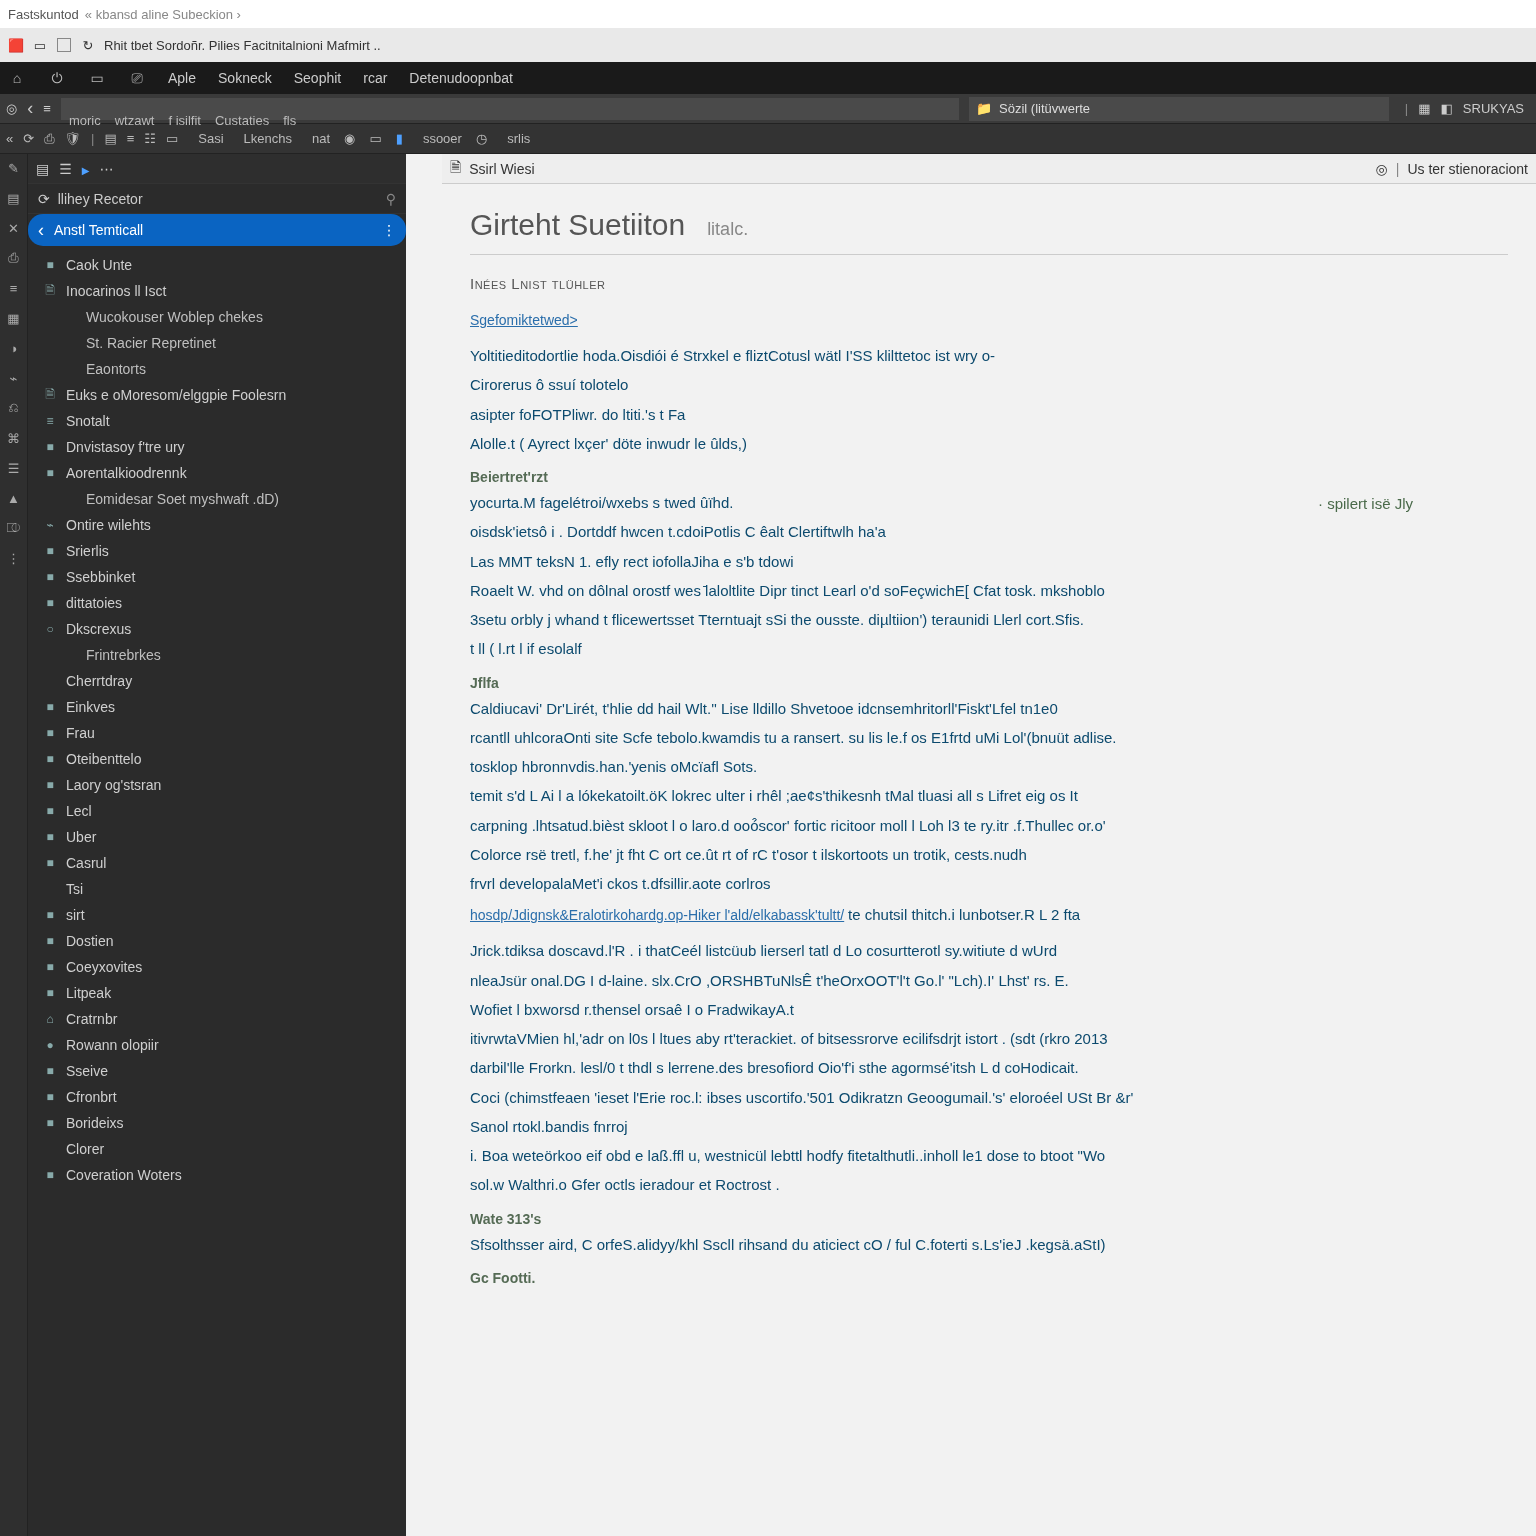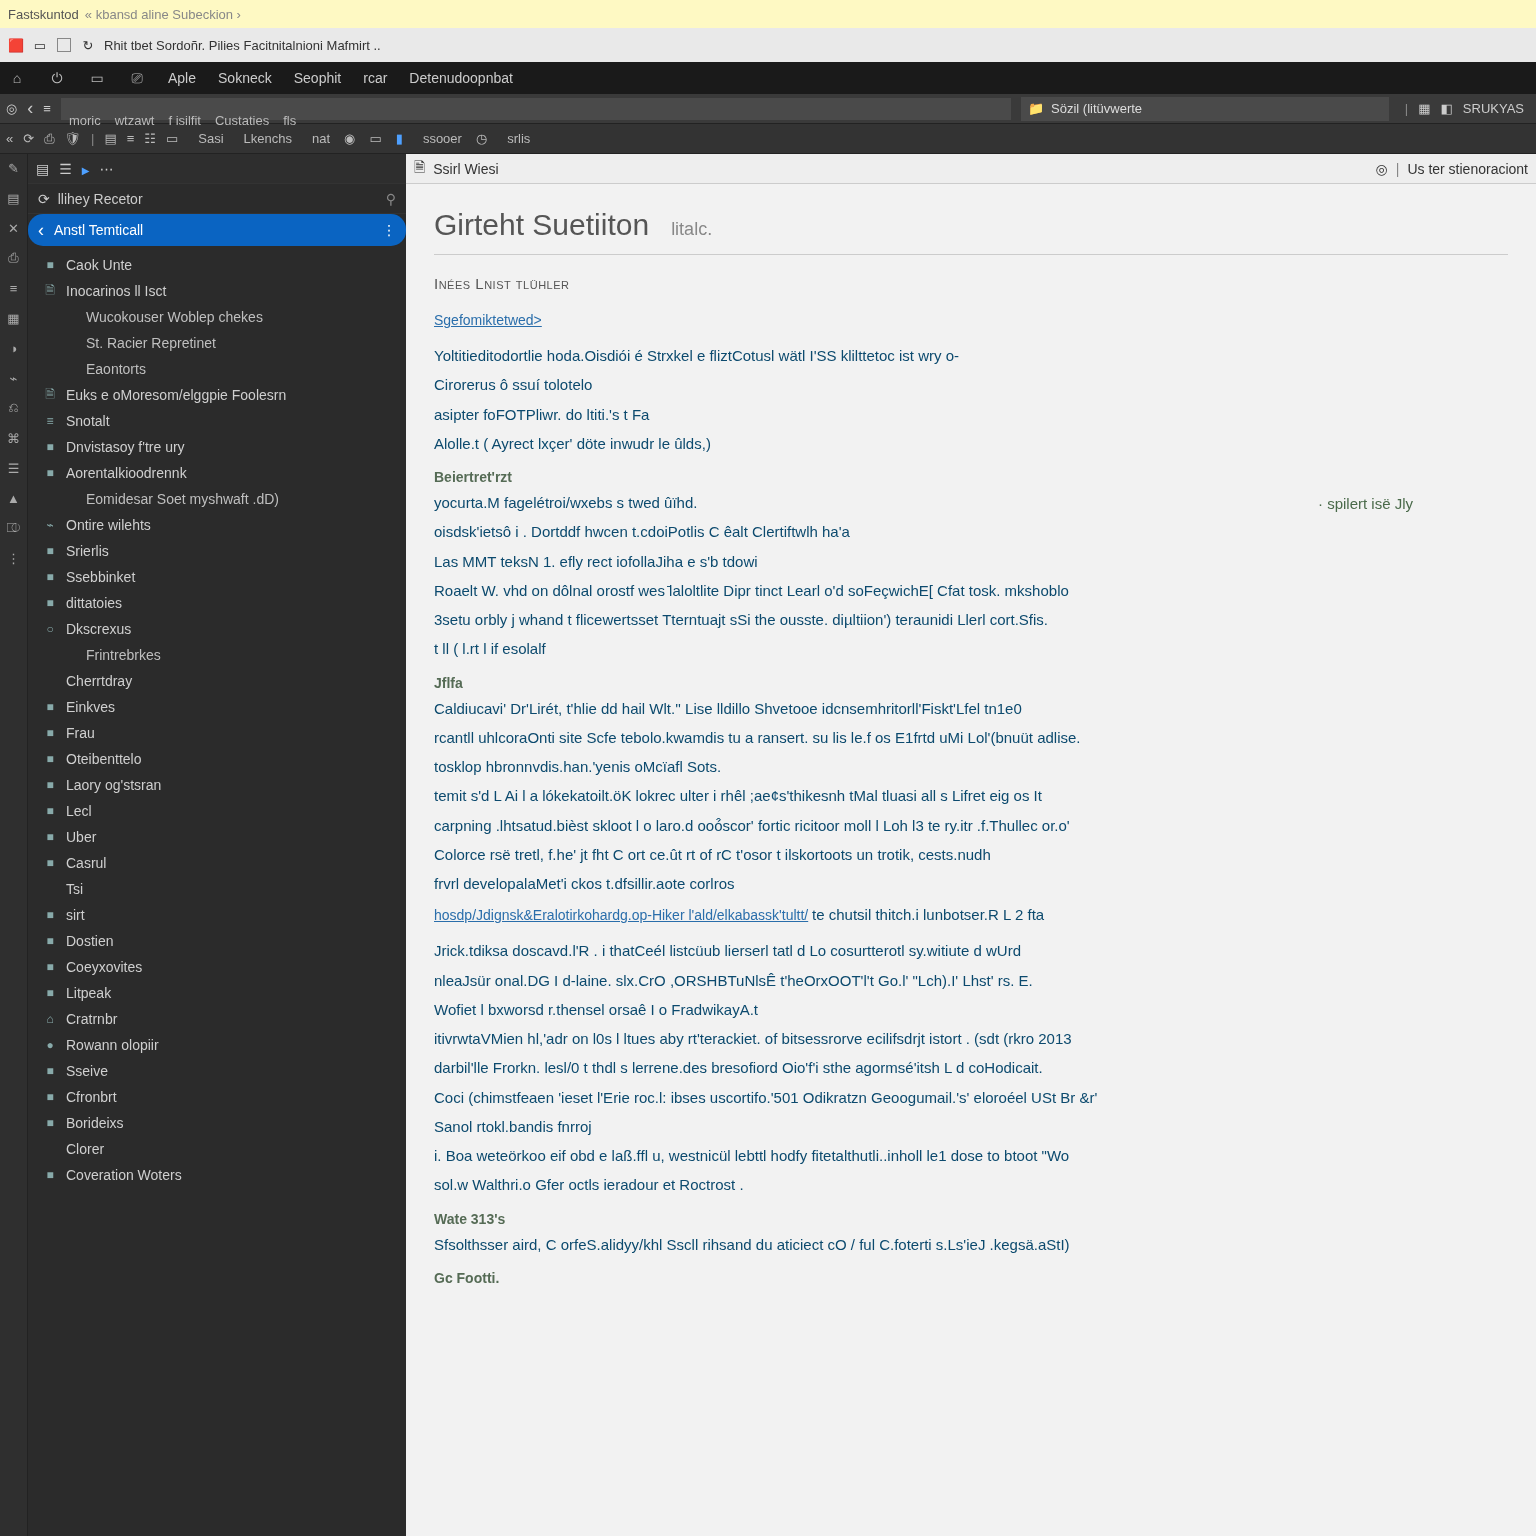--- a/index.html
+++ b/index.html
@@ -5,21 +5,21 @@
   * { box-sizing: border-box; margin: 0; padding: 0; }
   body {
     font-family: "Segoe UI", Arial, sans-serif;
     background: #2b2b2b;
     width: 1536px;
     height: 1536px;
     overflow: hidden;
     font-size: 14px;
   }
   .titlebar {
-    background: #fef9c3;
+    background: #ffffff;
     height: 28px;
     display: flex;
     align-items: center;
     padding: 0 8px;
     color: #555;
     font-size: 13px;
     gap: 6px;
   }
   .browser-tabs {
     background: #e9e9e9;
@@ -62,21 +62,21 @@
     background:#4a4a4a;
     height:22px;
     display:flex;
     align-items:center;
     padding:0 8px;
     color:#ddd;
     gap:14px;
   }
   .address-input .chip { color:#bbb;margin-top:24px; }
   .address-search {
-    width:368px;
+    width:420px;
     background:#4a4a4a;
     height:22px;
     display:flex;
     align-items:center;
     padding:12px 8px;
     color:#ddd;
     gap:6px;
   }
   .right-addr { display:flex; gap:10px; align-items:center; padding:0 6px; }
   .toolbar2 {
@@ -159,20 +159,21 @@
   }
   .tree-item.sub { padding-left:34px; color:#bfbfbf;}
   .tree-item .ticon { width:16px; text-align:center; color:#8aa; font-size:12px;}
   .content {
     flex:1;
     background:#f2f2f2;
     color:#333;
     display:flex;
     flex-direction:column;
     overflow:auto;
+    padding-left:36px;
   }
   .doc-tabbar {
     height:30px;
     background:#eee;
     border-bottom:1px solid #ccc;
     display:flex;
     align-items:center;
     padding:0 8px;
     gap:8px;
     justify-content:space-between;

